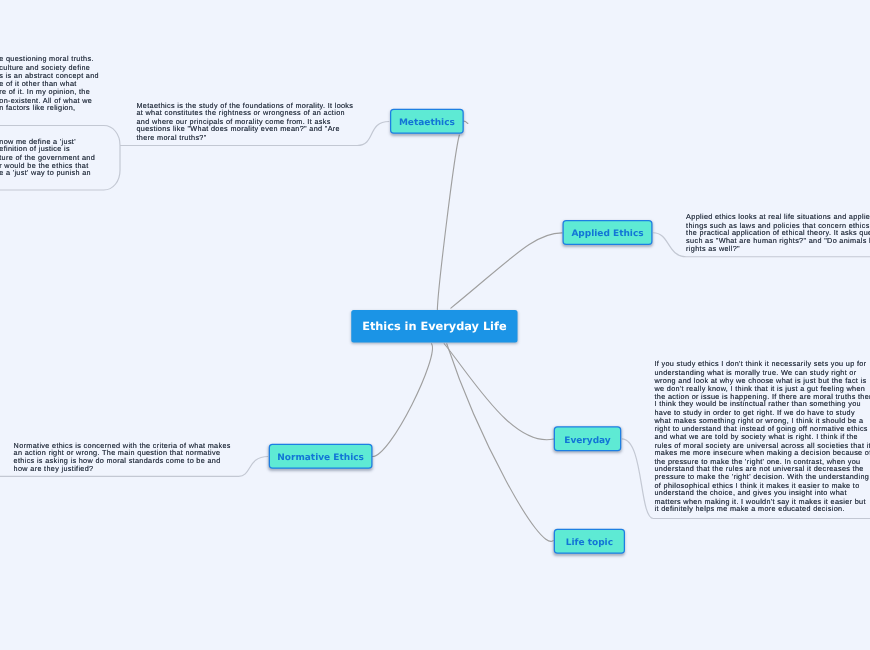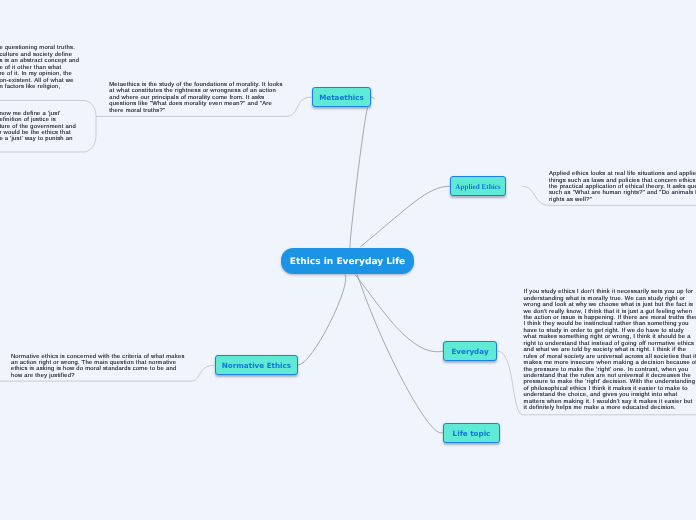--- a/index.html
+++ b/index.html
@@ -5,21 +5,21 @@
 <style>
   html,body{margin:0;padding:0;}
   body{width:696px;height:520px;overflow:hidden;background:#f0f4fd;
        font-family:"Liberation Sans",sans-serif;-webkit-font-smoothing:antialiased;text-rendering:geometricPrecision;}
   #stage{position:relative;width:696px;height:520px;overflow:hidden;background:#f0f4fd;}
   svg.layer{position:absolute;left:0;top:0;width:696px;height:520px;overflow:visible;}
   svg.links path{fill:none;stroke:#9f9f9f;stroke-width:.9;stroke-linecap:round;}
   svg.notesvg path{fill:none;stroke:#c3c8d3;stroke-width:.95;}
   .node{position:absolute;box-sizing:border-box;display:flex;align-items:center;justify-content:center;
         font-weight:bold;white-space:nowrap;}
-  .node.central{background:#1b94e6;color:#ffffff;font-size:9.05px;border-radius:12px;padding-top:1.5px;font-family:"DejaVu Sans",sans-serif;
+  .node.central{background:#1b94e6;color:#ffffff;font-size:9.05px;border-radius:2px;padding-top:1.5px;font-family:"DejaVu Sans",sans-serif;
         box-shadow:0 1.2px 2.2px rgba(25,45,75,.30);}
   .node.child{background:#5eead4;color:#1275d6;border:1.4px solid #1d7fe3;font-size:7.2px;font-family:"DejaVu Sans",sans-serif;padding-top:1.5px;
         border-radius:3px;box-shadow:0 1.3px 2.2px rgba(25,45,75,.34);}
   .note{position:absolute;box-sizing:border-box;color:#363f4e;font-size:5.8px;letter-spacing:.27px;line-height:6.45px;text-shadow:0 0 .3px rgba(54,63,78,.95);
         white-space:nowrap;}
   .note .ln{display:block;height:6.45px;}
 </style>
 </head>
 <body>
 
@@ -95,21 +95,21 @@
       <span class="ln">understand the choice, and gives you insight into what</span>
       <span class="ln">matters when making it. I wouldn't say it makes it easier but</span>
       <span class="ln">it definitely helps me make a more educated decision.</span>
     </div>
     <div class="node central" style="left: 281px; top: 248px; width: 133px; height: 26px;">
       <span>Ethics in Everyday Life</span>
     </div>
     <div class="node child" style="left: 312px; top: 87px; width: 59px; height: 20px;">
       <span>Metaethics</span>
     </div>
-    <div class="node child" style="left: 450px; top: 176px; width: 56px; height: 20px; font-family: Liberation Serif, serif;">
+    <div class="node child" style="left: 450px; top: 176px; width: 72px; height: 20px;">
       <span>Applied Ethics</span>
     </div>
     <div class="node child" style="left: 215px; top: 355px; width: 83px; height: 20px;">
       <span>Normative Ethics</span>
     </div>
     <div class="node child" style="left: 443px; top: 341px; width: 54px; height: 20px;">
       <span>Everyday</span>
     </div>
     <div class="node child" style="left: 443px; top: 423px; width: 57px; height: 20px;">
       <span>Life topic</span>

